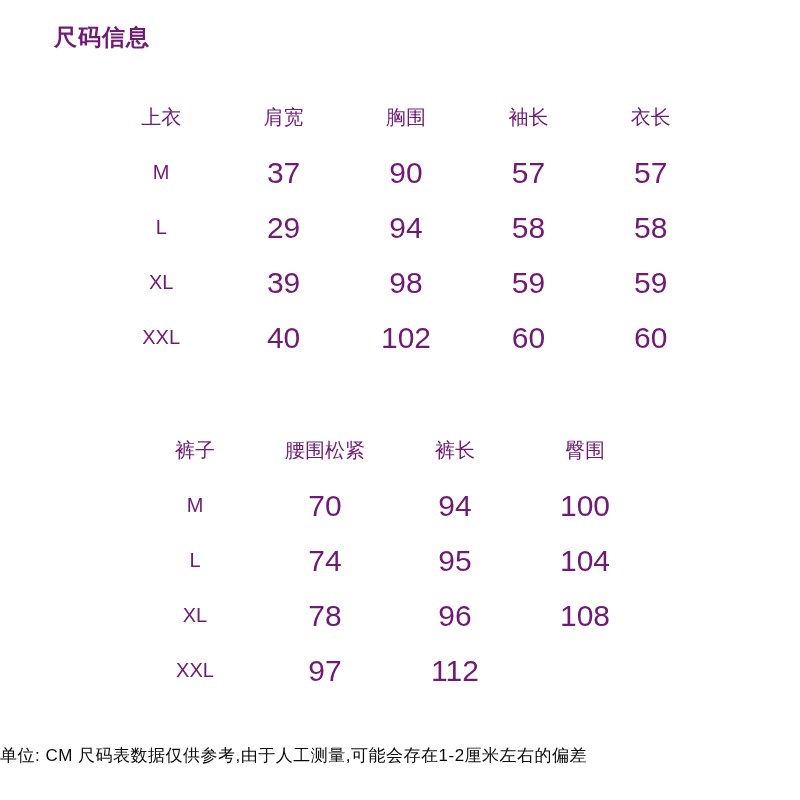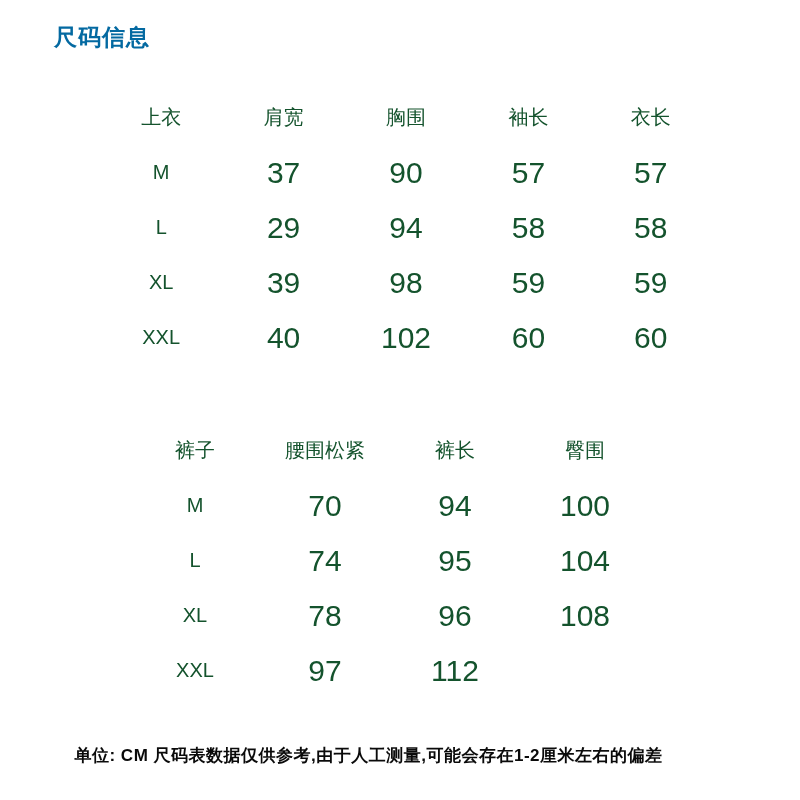--- a/index.html
+++ b/index.html
@@ -11,21 +11,21 @@
     background: #ffffff;
     font-family: "Liberation Sans", "DejaVu Sans", sans-serif;
     overflow: hidden;
   }
   .page-title {
     position: absolute;
     left: 54px;
     top: 22px;
     font-size: 23px;
     font-weight: 700;
-    color: #0369a1;
+    color: #701a75;
     letter-spacing: 1px;
   }
   .size-table {
     position: absolute;
   }
   .size-table-tops {
     left: 100px;
     top: 90px;
     width: 612px;
   }
@@ -34,43 +34,42 @@
     top: 423px;
     width: 520px;
   }
   .trow {
     display: grid;
     height: 55px;
     align-items: center;
   }
   .cell {
     text-align: center;
-    color: #14532d;
+    color: #701a75;
     white-space: nowrap;
   }
   .hcell {
     font-size: 20px;
     font-weight: 400;
   }
   .scell {
     font-size: 20px;
     font-weight: 400;
   }
   .vcell {
     font-size: 30px;
     font-weight: 400;
   }
   .unit-note {
     position: absolute;
     left: 0;
     top: 744px;
     width: 737px;
-    text-align: center;
     font-size: 17px;
-    font-weight: 700;
+    font-weight: 400;
     color: #0a0a0a;
     letter-spacing: 0.5px;
   }
 </style>
 </head>
 <body>
 
 <div class="page-title">尺码信息</div>
 
 <div class="size-table size-table-tops">

